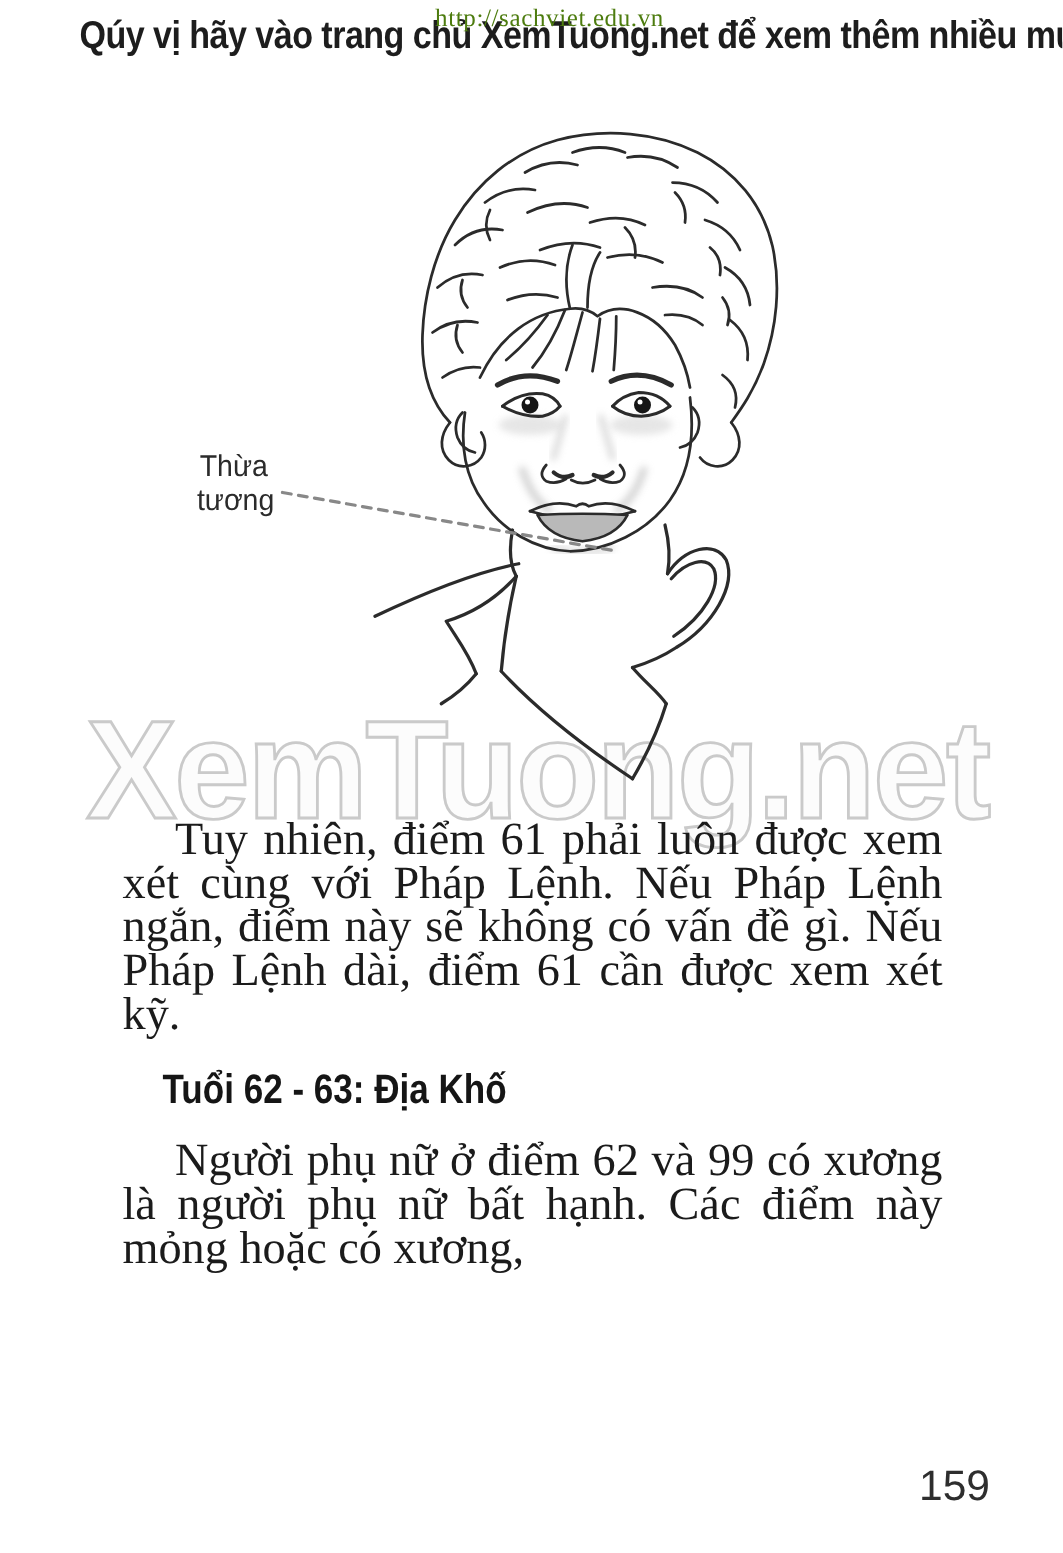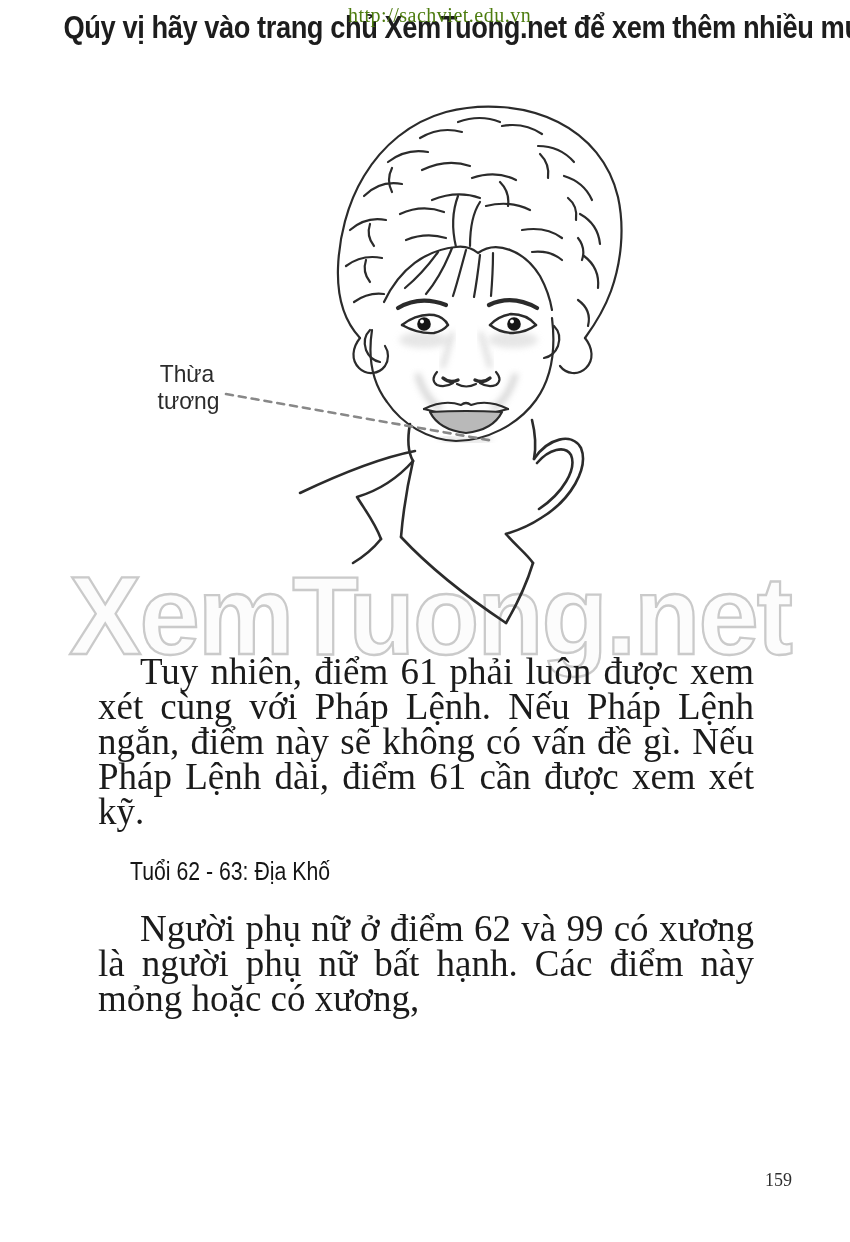--- a/index.html
+++ b/index.html
@@ -29,28 +29,28 @@
     text-align:center; font-family:"Liberation Sans","DejaVu Sans",sans-serif;
     font-size:24px; line-height:27px; color:#2b2b2b; transform:scaleX(0.95);
   }
   
   .text-block { position:absolute; left:86px; top:642px; width:680px; z-index:3; color:#1b1b1b; }
   .text-block p { margin:12px; font-size:37px; line-height:35px; text-align:justify; text-indent:42px; }
   .text-block p.p2 { margin-top:20px; }
   .text-block p.p3 { margin-top:22px; }
   h2.section-heading {
     margin:24px 0 0 44px; font-family:"Liberation Sans","DejaVu Sans",sans-serif;
-    font-size:25px; line-height:36px; font-weight:normal; color:#151515;
+    font-size:33px; line-height:36px; font-weight:bold; color:#151515;
   }
   h2.section-heading .cond { display:inline-block; transform:scaleX(0.85); transform-origin:left center; white-space:nowrap; }
   
   .page-number {
     position:absolute; right:58px; top:1170px; z-index:3;
-    font-family:Liberation Serif, serif;
-    font-size:18px; color:#2e2e2e;
+    font-family:Liberation Sans, sans-serif;
+    font-size:34px; color:#2e2e2e;
   }
 </style>
 </head>
 <body>
 
 <div class="page">
 
   <svg class="watermark-svg" width="750" height="135" viewBox="0 0 750 135">
     <text x="375" y="102" text-anchor="middle" textLength="722" lengthAdjust="spacingAndGlyphs" font-family="Liberation Sans, DejaVu Sans, sans-serif" font-weight="bold" font-size="112" letter-spacing="-2" fill="#fcfcfc" stroke="#cacaca" stroke-width="2.3">XemTuong.net</text>
   </svg>

